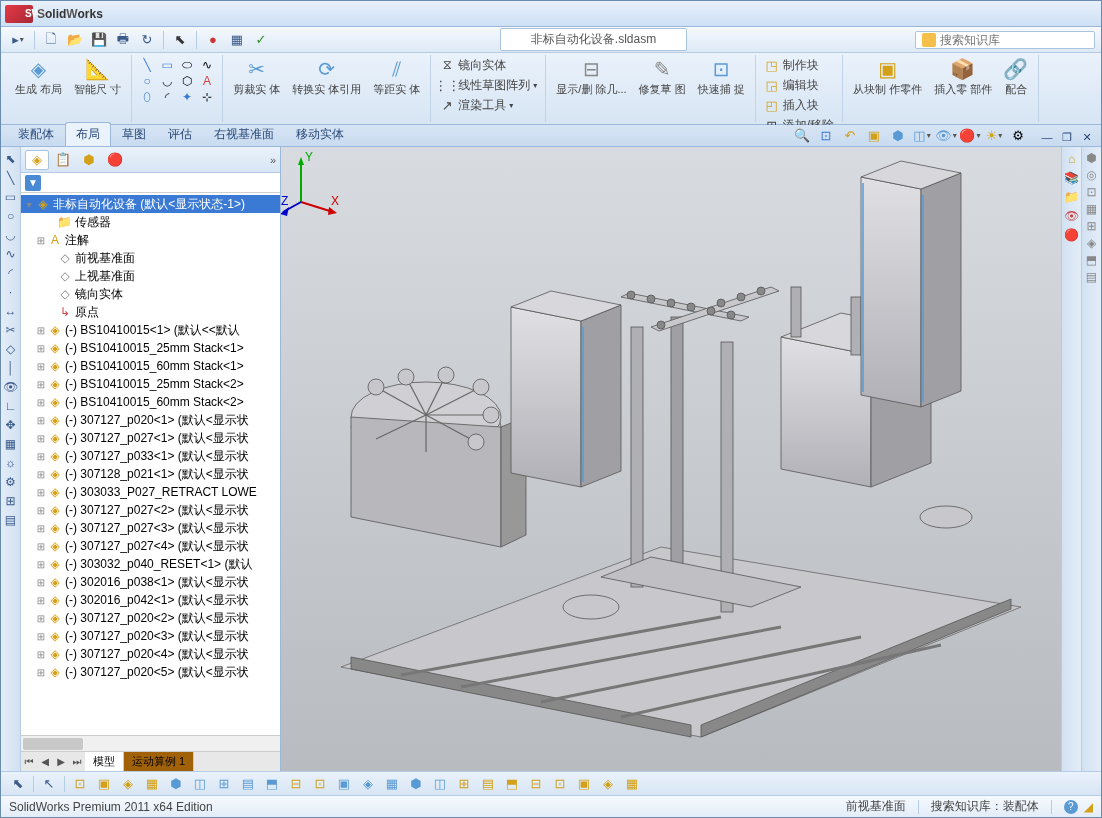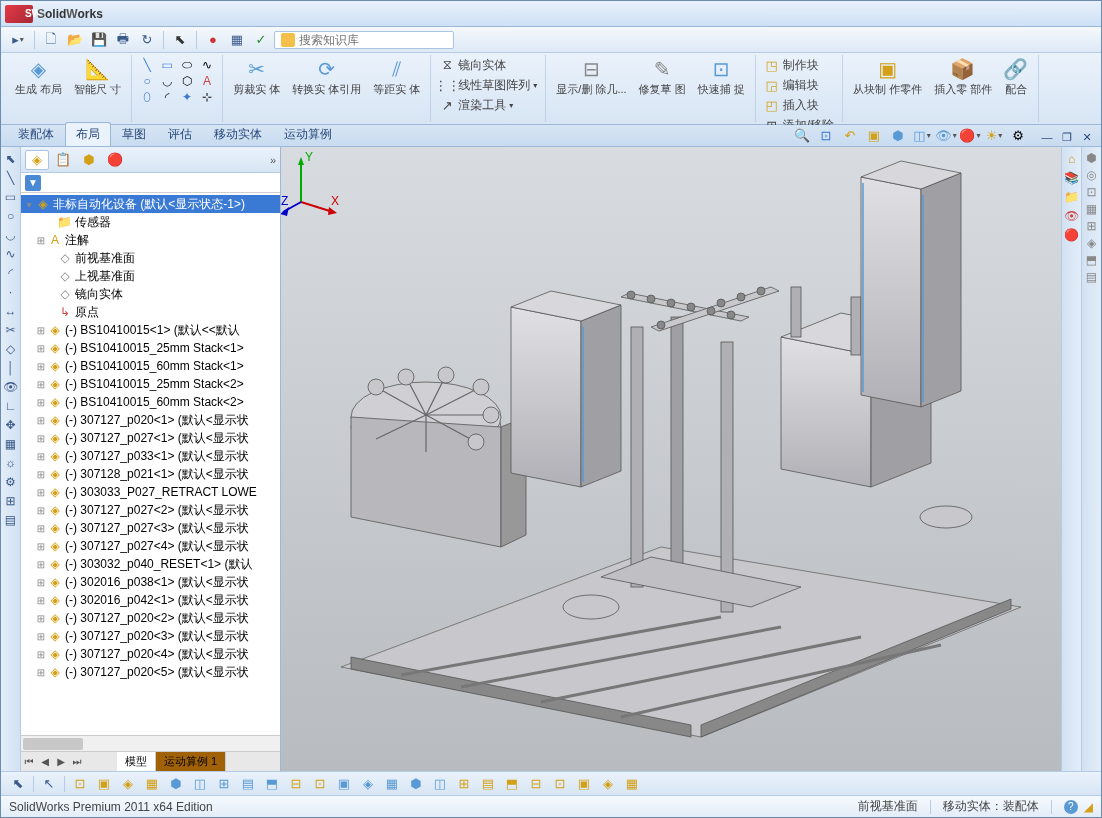--- a/index.html
+++ b/index.html
@@ -68,21 +68,21 @@
 .part-ico { color:#d4a017; }
 .folder-ico { color:#d4a017; }
 .plane-ico { color:#888; }
 .anno-ico { color:#d4a017; }
 .tree-scroll-h { height:16px; background:#f0f0f0; border-top:1px solid #ccc; position:relative; }
 .tree-scroll-h .thumb { position:absolute; left:2px; top:2px; width:60px; height:12px; background:#c8c8c8; border-radius:2px; }
 
 
 .tree-bottom-tabs { height:20px; background:#e8e8e8; display:flex; border-top:1px solid #ccc; }
 .tree-bottom-tabs .bt { padding:2px 8px; font-size:11px; border-right:1px solid #ccc; cursor:pointer; background:#a16207; }
-.tree-bottom-tabs .bt.active { background:#fff;margin-left:32px; }
+.tree-bottom-tabs .bt.active { background:#fff; }
 .tree-bottom-tabs .nav { width:16px; display:flex;align-items:center;justify-content:center;font-size:10px;color:#555;cursor:pointer; }
 
 
 .viewport { flex:1; background:linear-gradient(#d8dce0 0%, #c4c8cc 60%, #b8bcc0 100%); position:relative; overflow:hidden; }
 .viewport svg { position:absolute; top:0; left:0; }
 .triad { position:absolute; left:10px; bottom:30px; }
 
 
 .bottom-toolbar { height:24px; background:linear-gradient(#eaf2fb,#d7e5f4); border-top:1px solid #b5cce4; display:flex; align-items:center; padding:0 6px; gap:2px; }
 .bottom-toolbar .bb { width:22px;height:18px;display:flex;align-items:center;justify-content:center;font-size:13px;cursor:pointer;border-radius:2px;color:#3a5a8a; }
@@ -109,20 +109,23 @@
   <div class="tb-btn">📂</div>
   <div class="tb-btn">💾</div>
   <div class="tb-btn">🖶</div>
   <div class="tb-btn">↻</div>
   <div class="sep"></div>
   <div class="tb-btn" style="color:#333">⬉</div>
   <div class="sep"></div>
   <div class="tb-btn" style="color:#c33">●</div>
   <div class="tb-btn">▦</div>
   <div class="tb-btn" style="color:#2a8a2a">✓</div>
+  <div class="filename-box">
+    <div class="filename">非标自动化设备.sldasm</div>
+  </div>
   <div class="search-box">
     <div class="icon"></div>
     <input placeholder="搜索知识库" style="">
   </div>
 </div>
 
 <div class="ribbon">
   <div class="ribbon-group">
     <div class="ribbon-row">
       <div class="ribbon-big">
@@ -263,22 +266,22 @@
         </div>
     </div>
   </div>
 </div>
 
 <div class="tabrow">
   <div class="tab">装配体</div>
   <div class="tab active">布局</div>
   <div class="tab">草图</div>
   <div class="tab">评估</div>
+  <div class="tab">右视基准面</div>
   <div class="tab">移动实体</div>
-  <div class="tab">运动算例</div>
   <div class="spacer"></div>
   <div class="view-toolbar">
     <div class="vb" style="color:#3a7ad4">🔍</div>
     <div class="vb" style="color:#3a7ad4">⊡</div>
     <div class="vb" style="color:#d4a017">↶</div>
     <div class="vb" style="color:#d4a017">▣</div>
     <div class="vb" style="color:#5a9ad4">⬢</div>
     <div class="vb dd-arrow" style="color:#5a9ad4">◫</div>
     <div class="vb dd-arrow" style="color:#5a9ad4">👁</div>
     <div class="vb dd-arrow">🔴</div>
@@ -638,18 +641,18 @@
   <div class="bb" style="color:#d4a017">▣</div>
   <div class="bb" style="color:#d4a017">◈</div>
   <div class="bb" style="color:#d4a017">▦</div>
 </div>
 
 <div class="statusbar">
   <span>SolidWorks Premium 2011 x64 Edition</span>
   <div class="right">
     <span>前视基准面</span>
     <div class="sep"></div>
-    <span>移动实体：装配体</span>
+    <span>搜索知识库：装配体</span>
     <div class="sep"></div>
     <div class="help">?</div>
     <span style="color:#d4a017">◢</span>
   </div>
 </div>
 
 </body></html>

